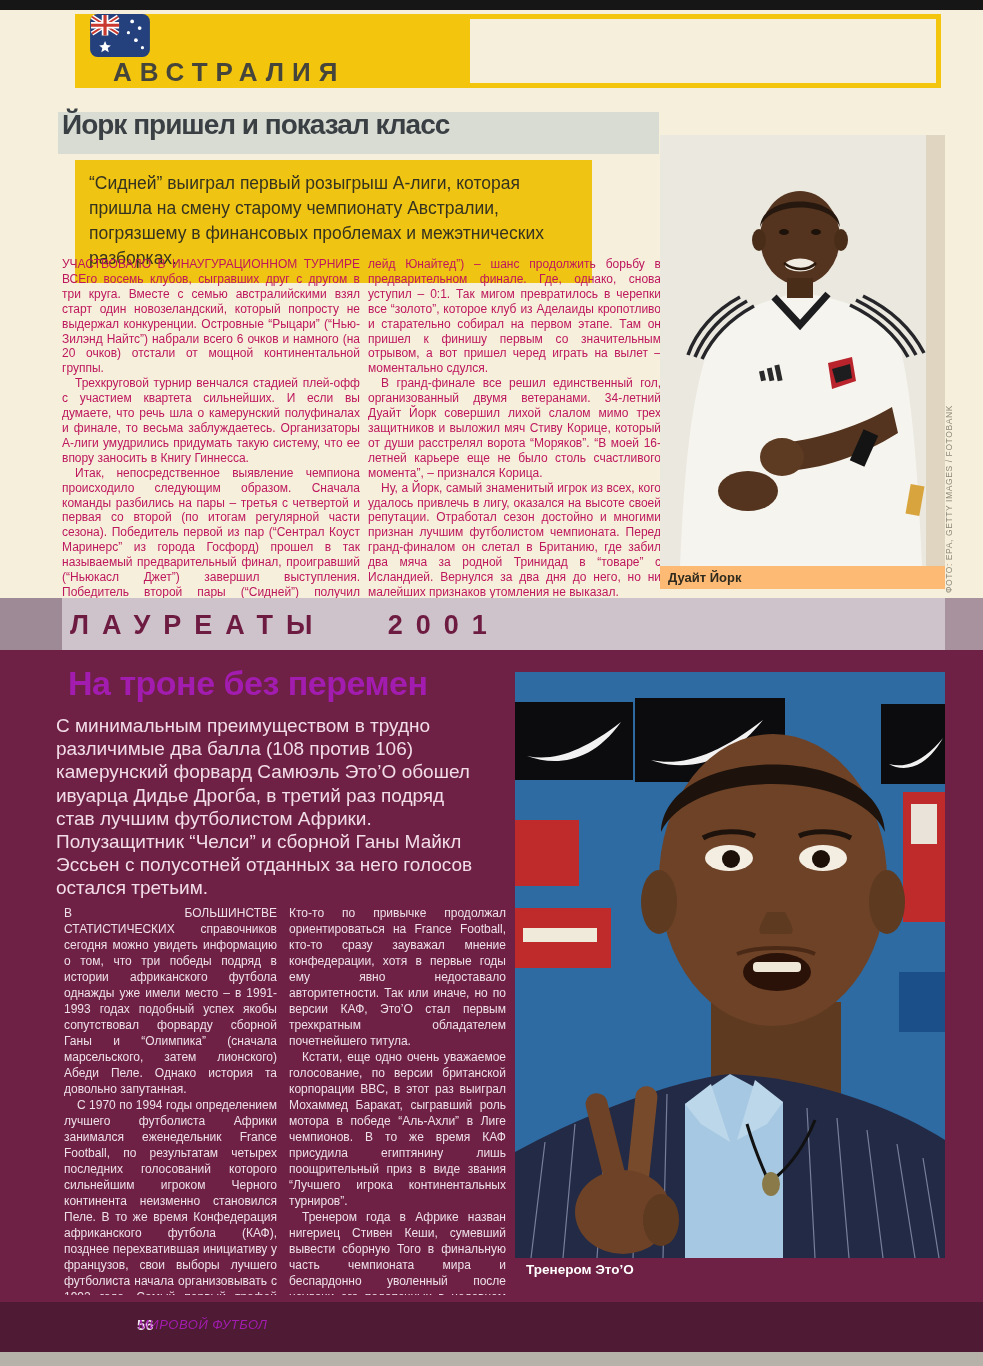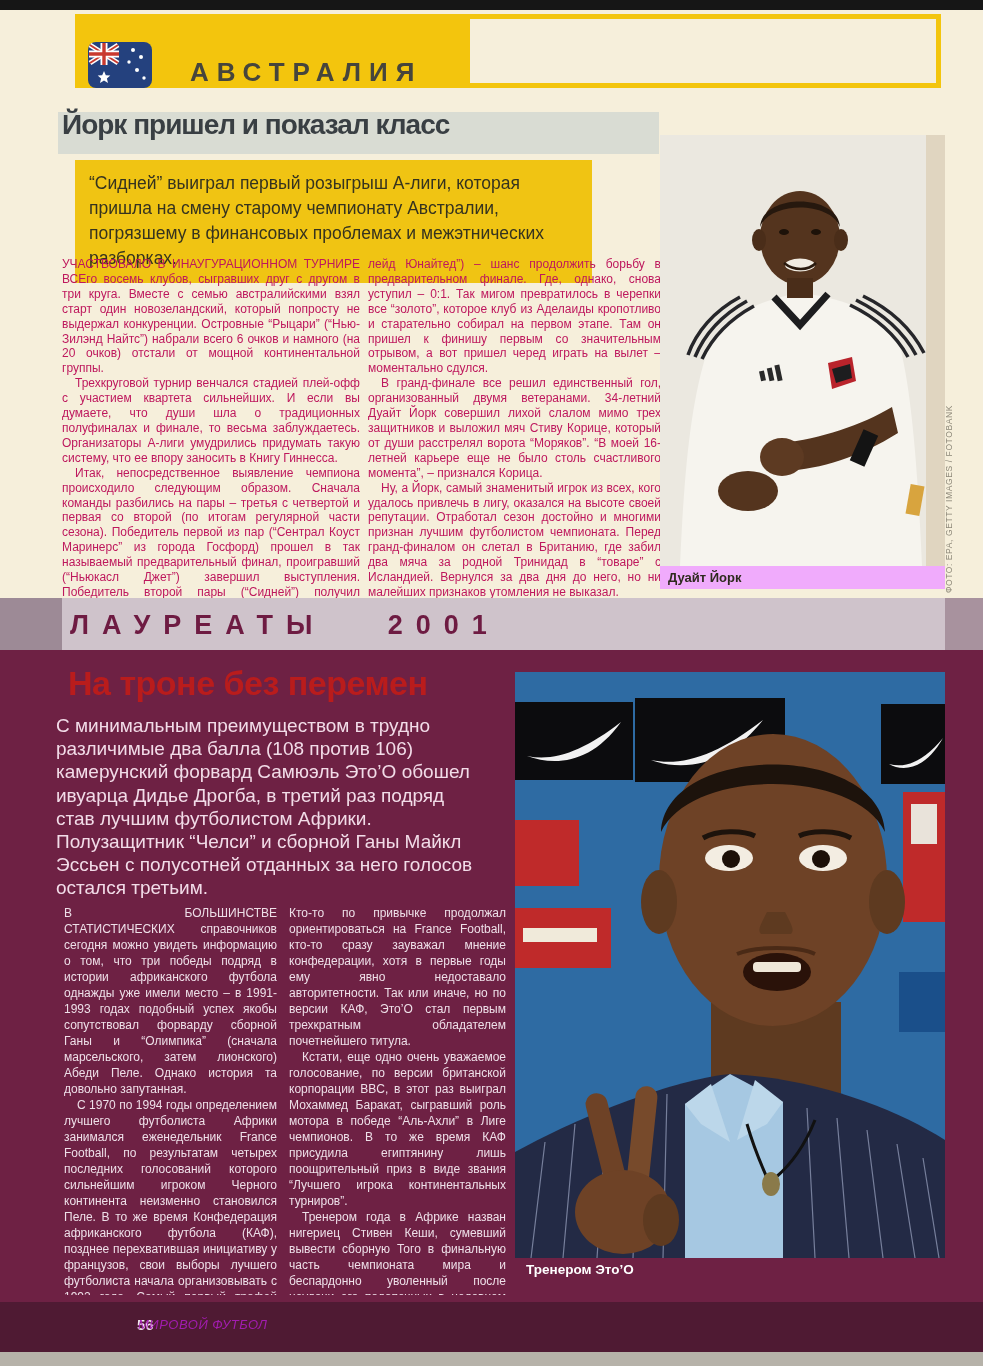--- a/index.html
+++ b/index.html
@@ -4,47 +4,47 @@
 <style>
   html,body{margin:0;padding:0;}
   body{width:983px;height:1366px;font-family:"Liberation Sans",sans-serif;background:#d8d4c9;}
   .page{position:relative;width:983px;height:1366px;background:#f6efdb;overflow:hidden;}
   .abs{position:absolute;box-sizing:border-box;}
 
   .top-edge{left:0;top:0;width:983px;height:10px;background:#161616;}
   .bottom-edge{left:0;top:1352px;width:983px;height:14px;background:#b6b2a9;}
 
   
-  .band-solid{left:75px;top:14px;width:390px;height:74px;background:#f3c50d;display:flex;align-items:flex-end;}
+  .band-solid{left:75px;top:14px;width:390px;height:74px;background:#f3c50d;display:flex;align-items:flex-start;flex-direction:column;}
   .band-outline{left:465px;top:14px;width:476px;height:74px;border:5px solid #f3c50d;background:transparent;}
   .flag{margin-left:13px;width:64px;height:46px;}
   .region-label{margin-left:38px;font-size:26px;font-weight:bold;letter-spacing:8px;color:#46453c;}
 
   
   .headline1-bar{left:58px;top:112px;width:601px;height:42px;background:#d9dcd3;}
   .headline1{left:62px;top:109px;width:640px;font-size:28px;font-weight:bold;letter-spacing:-1px;color:#393f43;}
   .lede1{left:75px;top:160px;width:517px;background:#f0c413;padding:11px 14px 12px 14px;font-size:17.5px;line-height:25px;color:#35331f;font-weight:500;}
   .bodycol{font-size:12px;line-height:14.9px;text-align:justify;color:#be185d;overflow:hidden;}
   .bodycol p{margin:0;}
   .bodycol p + p{text-indent:13px;}
   .a1c1{left:62px;top:257px;width:298px;height:344px;}
   .a1c2{left:368px;top:257px;width:293px;height:344px;}
   .photo1{left:660px;top:135px;width:285px;height:431px;}
-  .caption1{left:660px;top:566px;width:285px;height:23px;background:#f0abfc;font-size:13px;font-weight:bold;color:#2e2a1e;line-height:23px;padding-left:8px;}
+  .caption1{left:660px;top:566px;width:285px;height:23px;background:#fdba74;font-size:13px;font-weight:bold;color:#2e2a1e;line-height:23px;padding-left:8px;}
   .credit{left:944px;top:388px;width:16px;height:205px;writing-mode:vertical-rl;transform:rotate(180deg);font-size:8.5px;letter-spacing:0.6px;color:#8d8879;white-space:nowrap;}
 
   
   .laureaty{left:0;top:598px;width:945px;height:52px;background:#cfc3cb;}
   .laureaty-left{left:0;top:598px;width:62px;height:52px;background:#9d8a96;}
   .laureaty-right{left:945px;top:598px;width:38px;height:52px;background:#a8929e;}
   .laureaty-text{left:70px;top:598px;height:52px;line-height:54px;font-size:27px;font-weight:bold;letter-spacing:13px;word-spacing:42px;color:#6e1b42;}
 
   
   .maroon{left:0;top:650px;width:983px;height:652px;background:#6e2144;}
-  .headline2{left:68px;top:664px;width:480px;font-size:34px;font-weight:bold;letter-spacing:-0.5px;color:#b91c1c;}
+  .headline2{left:68px;top:664px;width:480px;font-size:34px;font-weight:bold;letter-spacing:-0.5px;color:#a21caf;}
   .lede2{left:56px;top:714px;width:420px;font-size:19px;line-height:23.2px;color:#f2dce8;}
   .bodycol2{font-size:12px;line-height:16px;text-align:justify;color:#eedfe8;overflow:hidden;}
   .bodycol2 p{margin:0;}
   .bodycol2 p + p{text-indent:13px;}
   .a2c1{left:64px;top:905px;width:213px;height:390px;}
   .a2c2{left:289px;top:905px;width:217px;height:390px;}
   .photo2{left:515px;top:672px;width:430px;height:586px;}
   .caption2{left:526px;top:1262px;font-size:13.5px;font-weight:bold;color:#ffffff;}
 
   
@@ -80,21 +80,21 @@
   </div>
   <div class="abs band-outline"></div>
 
   <div class="abs headline1-bar"></div>
   <div class="abs headline1">Йорк пришел и показал класс</div>
 
   <div class="abs lede1">“Сидней” выиграл первый розыгрыш А-лиги, которая пришла на смену старому чемпионату Австралии, погрязшему в финансовых проблемах и межэтнических разборках.</div>
 
   <div class="abs bodycol a1c1">
     <p>УЧАСТВОВАЛО В ИНАУГУРАЦИОННОМ ТУРНИРЕ ВСЕго восемь клубов, сыгравших друг с другом в три круга. Вместе с семью австралийскими взял старт один новозеландский, который попросту не выдержал конкуренции. Островные “Рыцари” (“Нью-Зилэнд Найтс”) набрали всего 6 очков и намного (на 20 очков) отстали от мощной континентальной группы.</p>
-    <p>Трехкруговой турнир венчался стадией плей-офф с участием квартета сильнейших. И если вы думаете, что души шла о традиционных полуфиналах и финале, то весьма заблуждаетесь. Организаторы А-лиги умудрились придумать такую систему, что ее впору заносить в Книгу Гиннесса.</p>
+    <p>Трехкруговой турнир венчался стадией плей-офф с участием квартета сильнейших. И если вы думаете, что речь шла о камерунский полуфиналах и финале, то весьма заблуждаетесь. Организаторы А-лиги умудрились придумать такую систему, что ее впору заносить в Книгу Гиннесса.</p>
     <p>Итак, непосредственное выявление чемпиона происходило следующим образом. Сначала команды разбились на пары – третья с четвертой и первая со второй (по итогам регулярной части сезона). Победитель первой из пар (“Сентрал Коуст Маринерс” из города Госфорд) прошел в так называемый предварительный финал, проигравший (“Ньюкасл Джет”) завершил выступления. Победитель второй пары (“Сидней”) получил пропуск в “гранд-финал”, а проигравший (“Эде-</p>
   </div>
   <div class="abs bodycol a1c2">
     <p>лейд Юнайтед”) – шанс продолжить борьбу в предварительном финале. Где, однако, снова уступил – 0:1. Так мигом превратилось в черепки все “золото”, которое клуб из Аделаиды кропотливо и старательно собирал на первом этапе. Там он пришел к финишу первым со значительным отрывом, а вот пришел черед играть на вылет – моментально сдулся.</p>
     <p>В гранд-финале все решил единственный гол, организованный двумя ветеранами. 34-летний Дуайт Йорк совершил лихой слалом мимо трех защитников и выложил мяч Стиву Корице, который от души расстрелял ворота “Моряков”. “В моей 16-летней карьере еще не было столь счастливого момента”, – признался Корица.</p>
     <p>Ну, а Йорк, самый знаменитый игрок из всех, кого удалось привлечь в лигу, оказался на высоте своей репутации. Отработал сезон достойно и многими признан лучшим футболистом чемпионата. Перед гранд-финалом он слетал в Британию, где забил два мяча за родной Тринидад в “товаре” с Исландией. Вернулся за два дня до него, но ни малейших признаков утомления не выказал.</p>
   </div>
 
   <svg class="abs photo1" viewBox="0 0 285 431" preserveAspectRatio="none">
     <rect width="285" height="431" fill="#ebe8e0"></rect>

